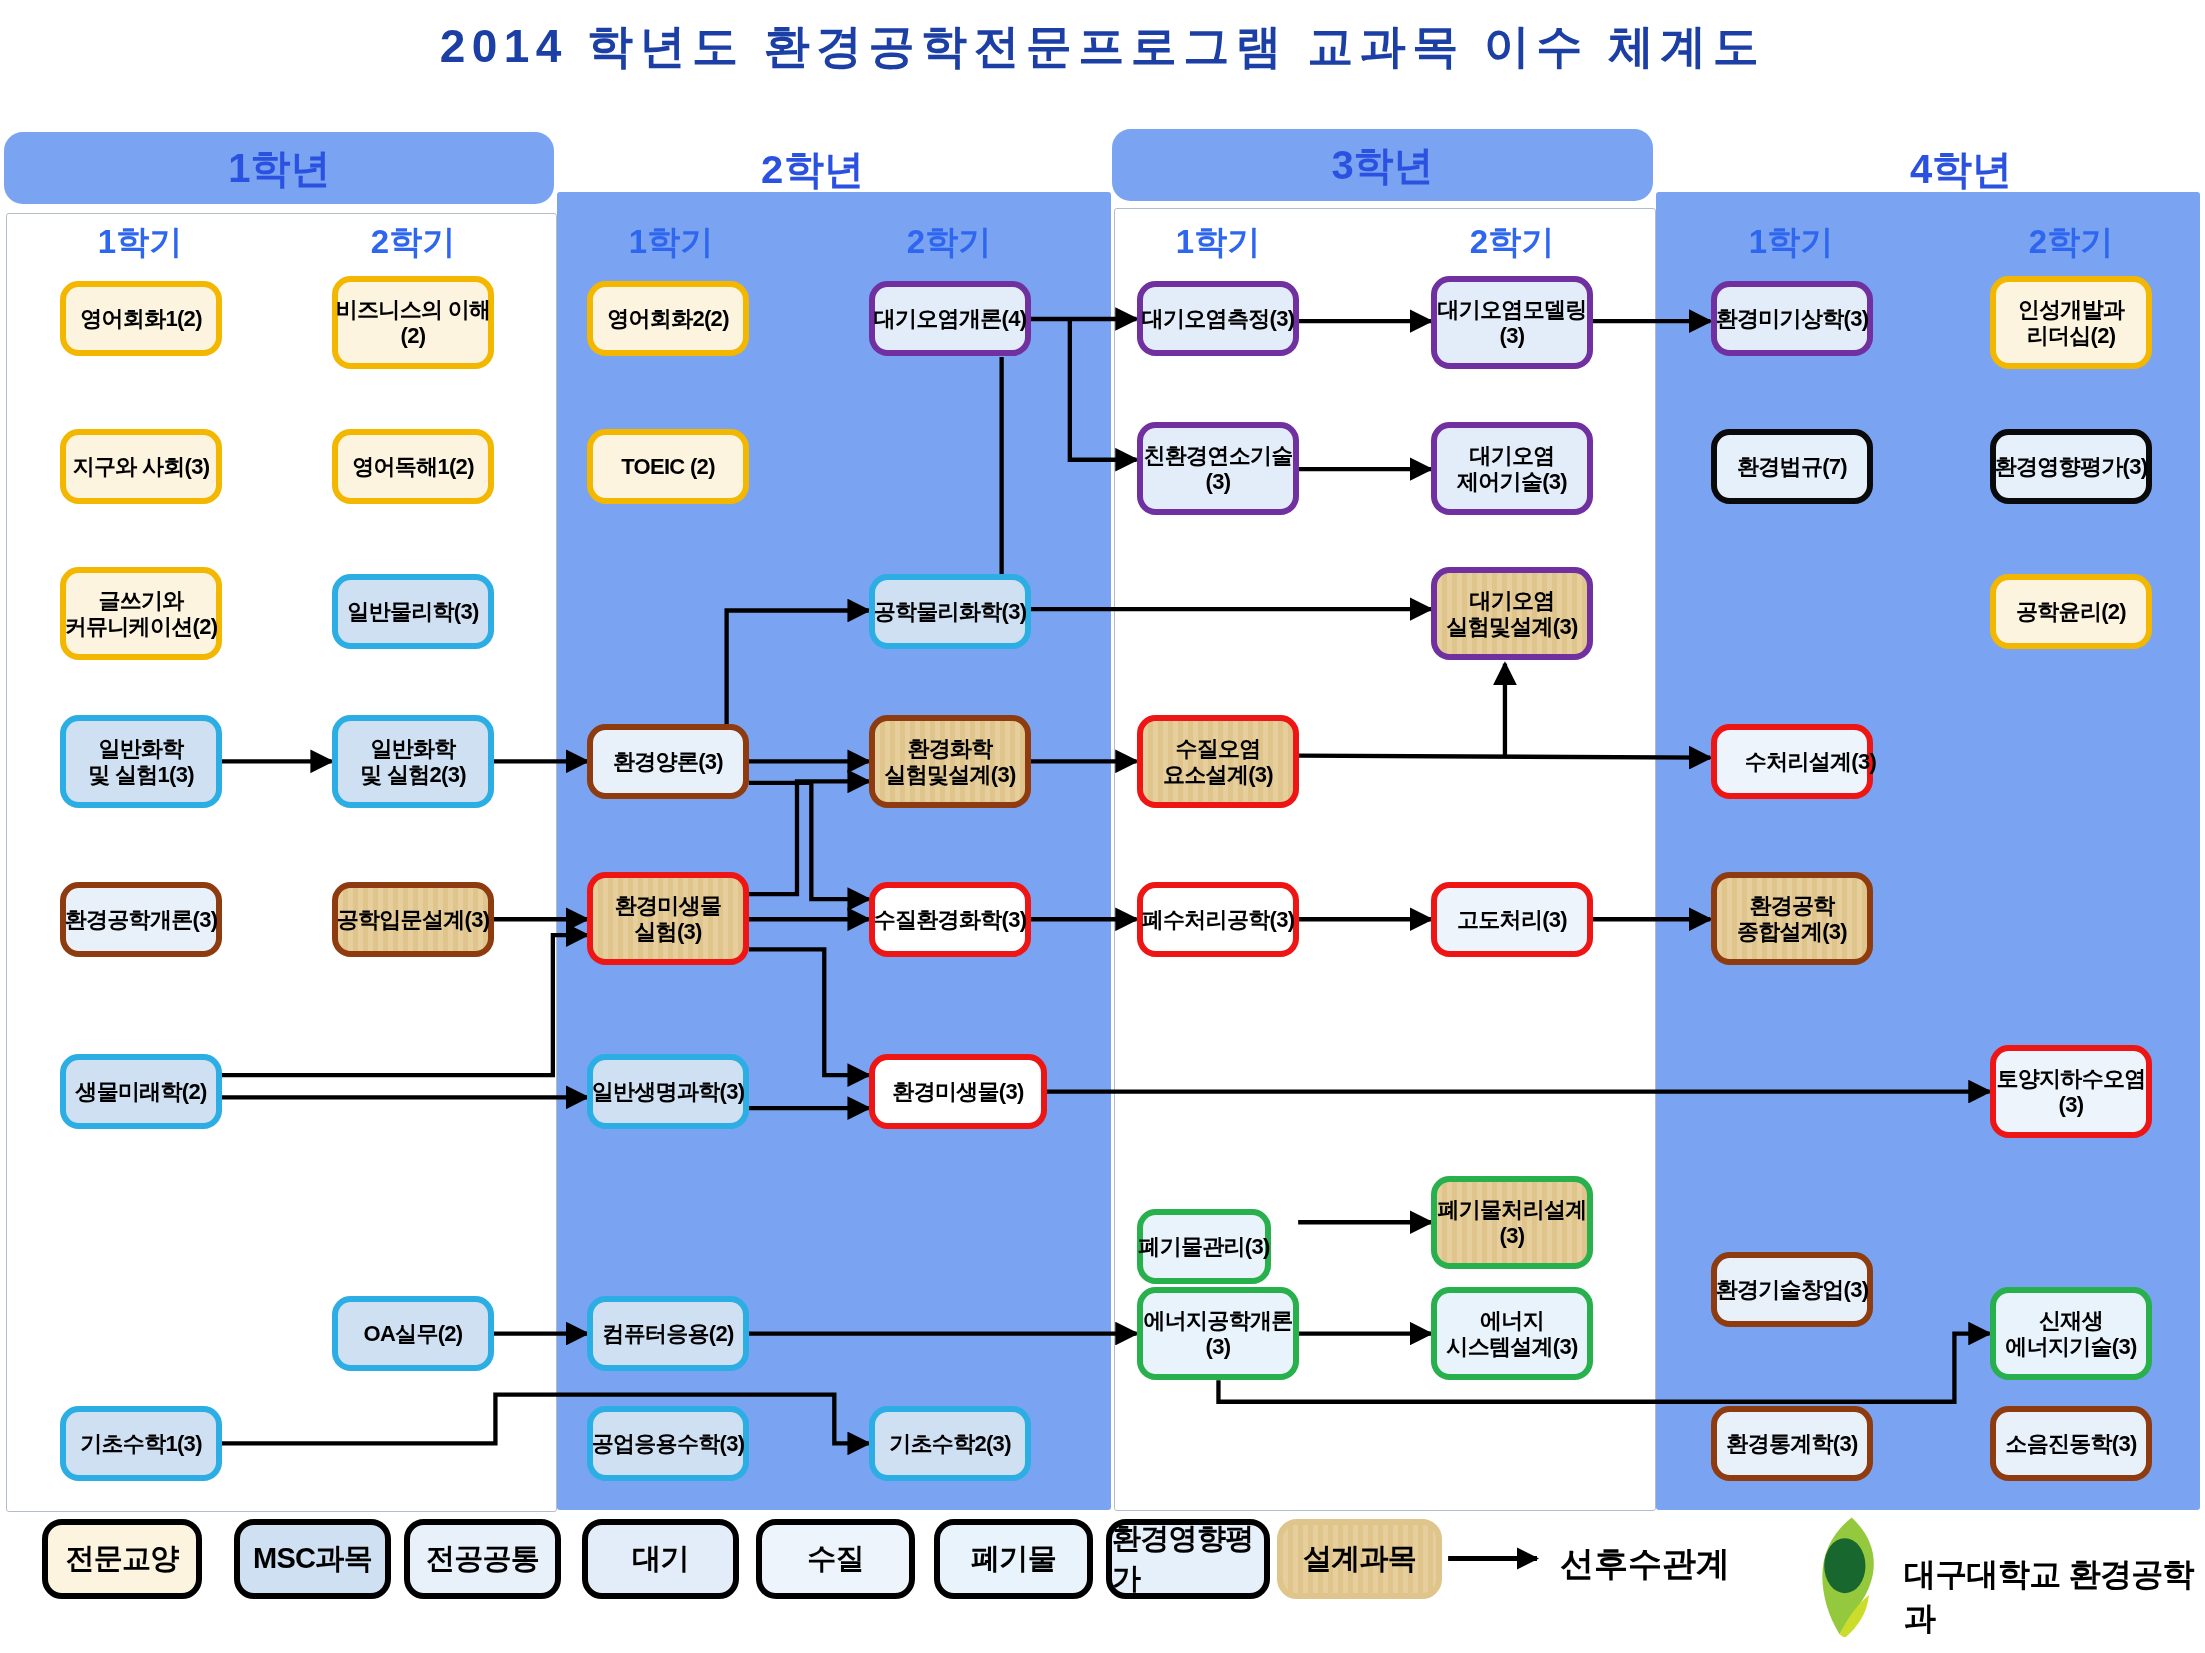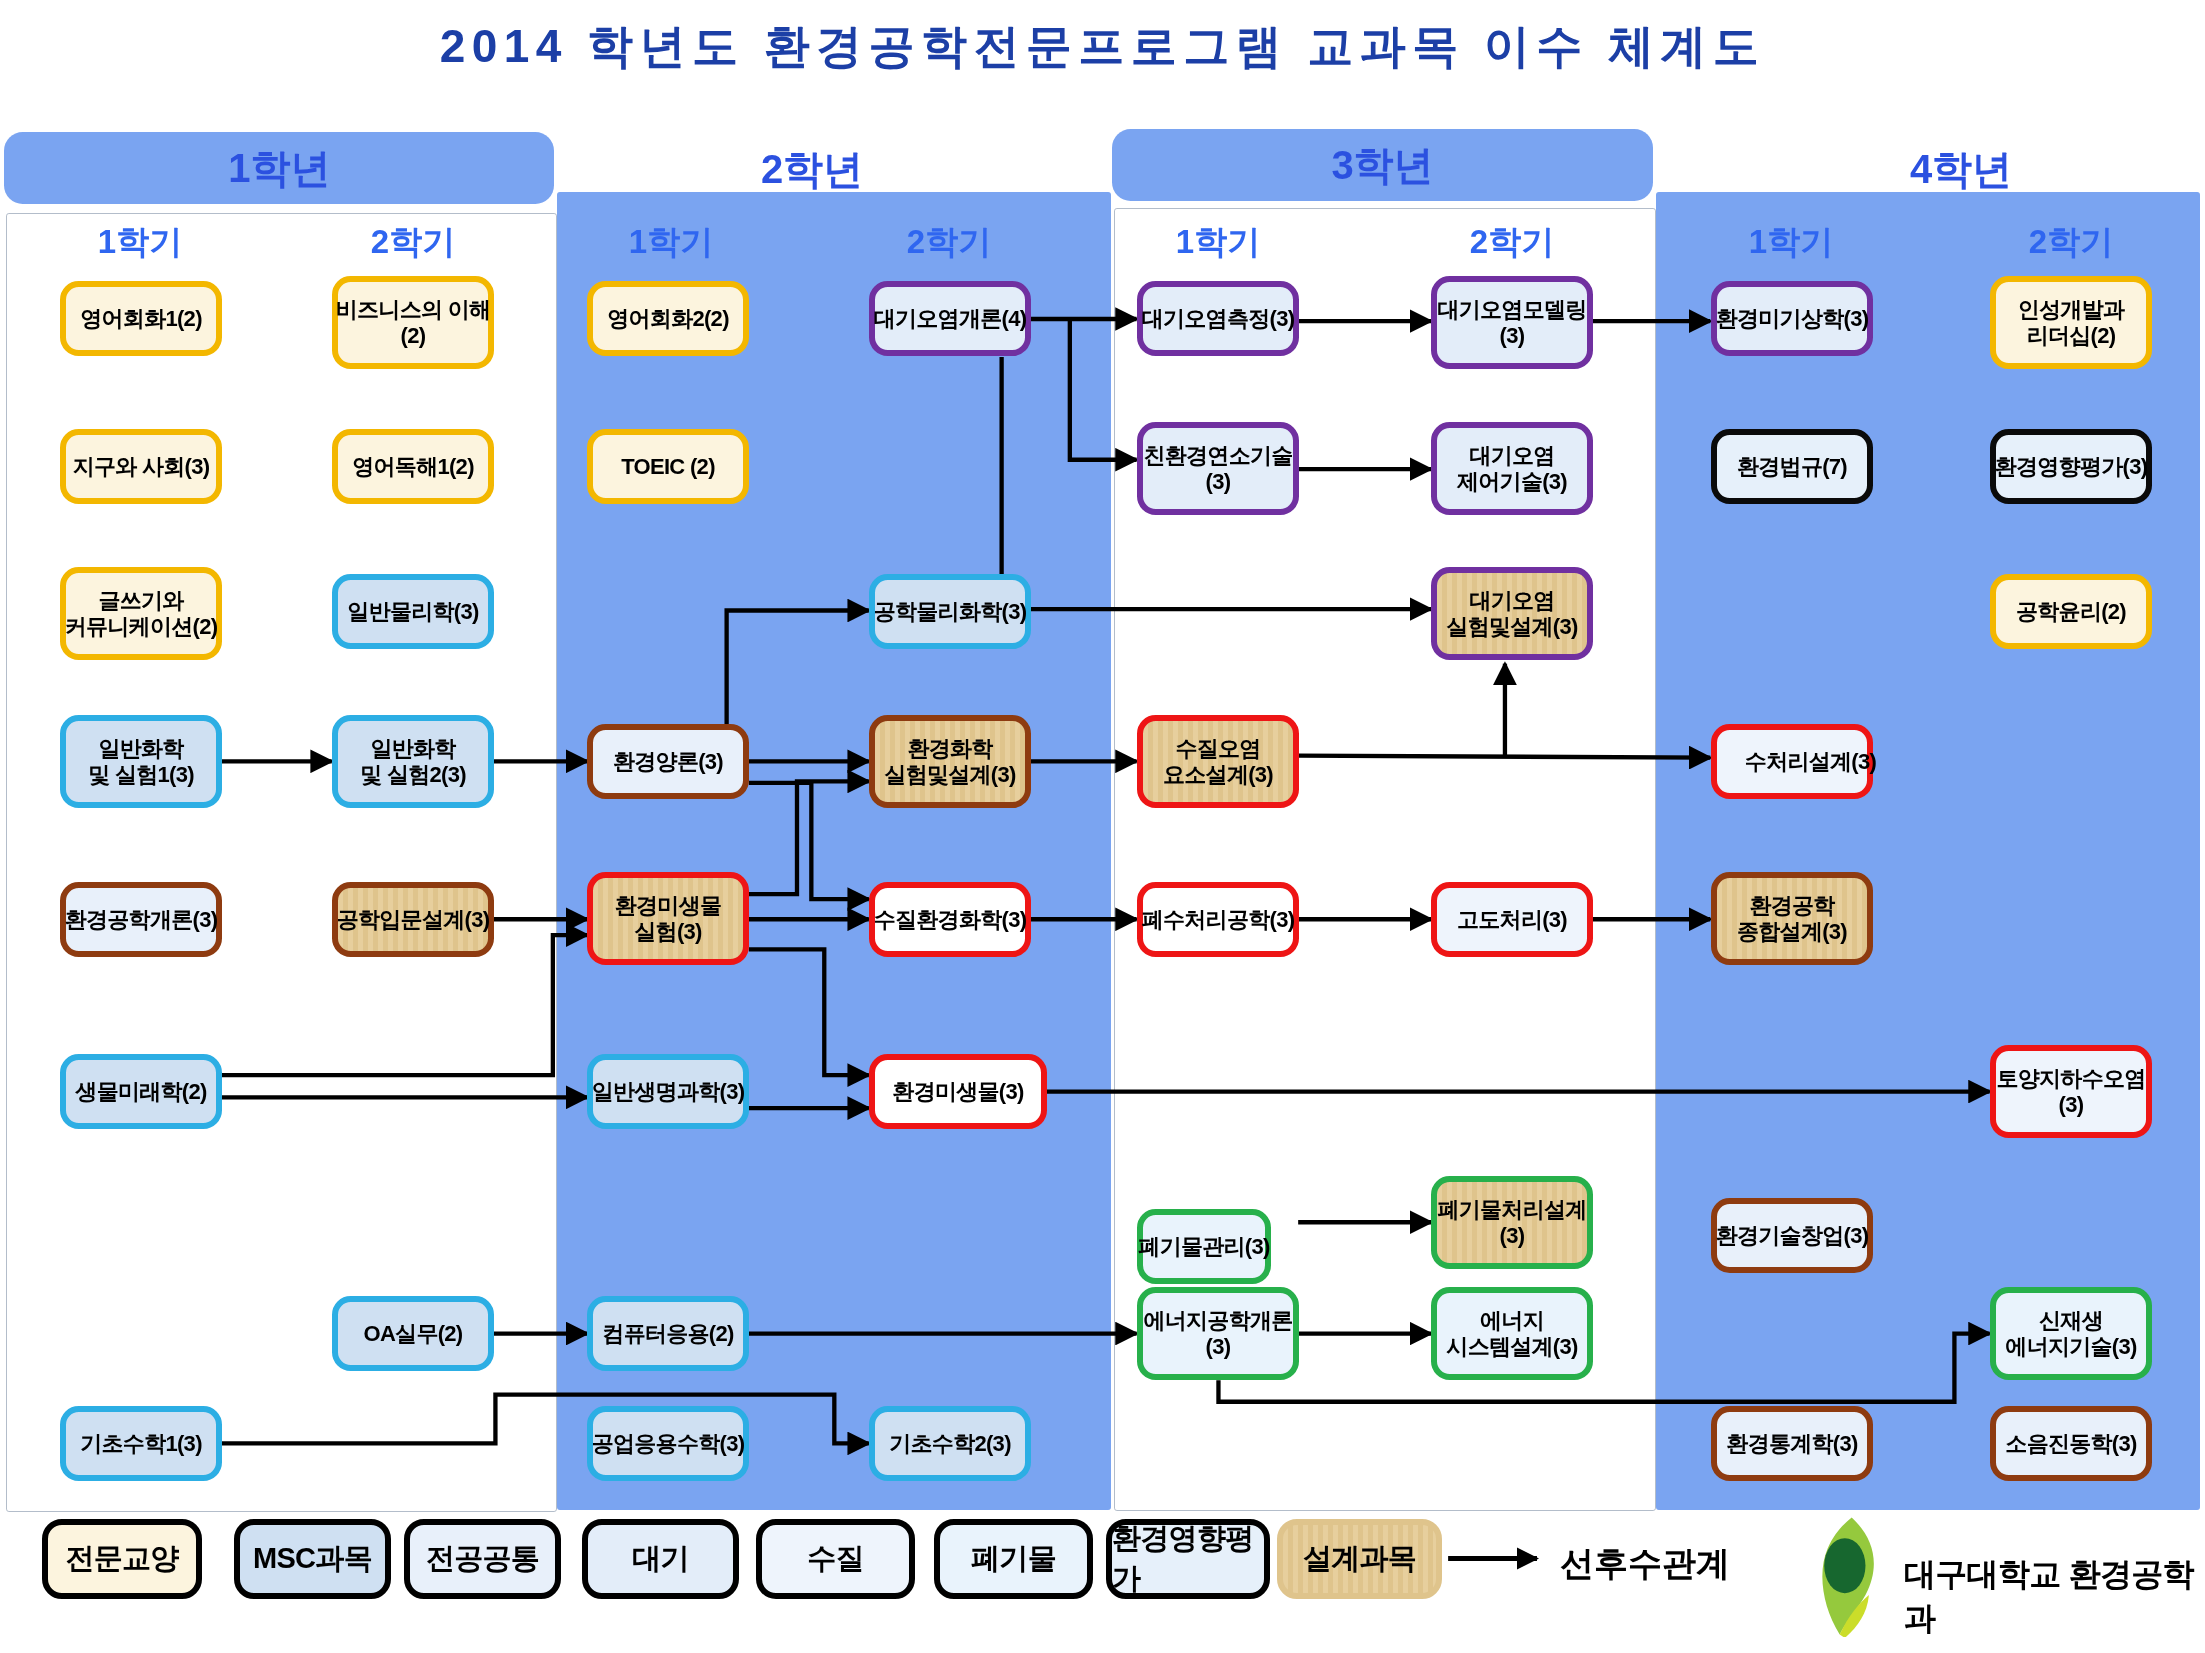--- a/index.html
+++ b/index.html
@@ -16,21 +16,21 @@
   .p-y3{left:1114px;top:208px;width:540px;height:1301px;}
   .p-y4{left:1656px;top:192px;width:544px;height:1318px;}
   
   .yearbar{
     position:absolute;height:72px;background:#7aa4f1;border-radius:18.7px;
     color:#2b51e0;font-size:40px;display:flex;align-items:center;justify-content:center;
   }
   .b-y1{left:4.3px;top:132px;width:550px;}
   .b-y3{left:1112px;top:129px;width:541px;}
   .yeartext{position:absolute;color:#2b51e0;font-size:40px;top:142px;width:302px;text-align:center;}
-  .t-y2{left:661px;}
+  .t-y2{left:661px;font-family:Liberation Mono, monospace;}
   .t-y4{left:1810px;}
   .sem{position:absolute;top:220px;width:172px;text-align:center;color:#2f66f0;font-size:33px;}
   
   #edges{position:absolute;left:0;top:0;z-index:1;}
   #edges polyline{fill:none;stroke:#000;stroke-width:6px;}
   
   .course{
     position:absolute;z-index:2;border:6.5px solid #000;border-radius:18.7px;box-sizing:border-box;
     display:flex;flex-direction:column;align-items:center;justify-content:center;
     font-size:22px;line-height:1.18;letter-spacing:-0.7px;color:#000;text-align:center;white-space:nowrap;
@@ -262,21 +262,21 @@
       <div class="course cat-eia" style="left: 1711px; top: 429px; width: 162px; height: 75px;">
         <div>환경법규(7)</div>
       </div>
       <div class="course cat-water" style="left: 1711px; top: 724px; width: 162px; height: 75px; padding-left: 37px;">
         <div>수처리설계(3)</div>
       </div>
       <div class="course cat-common design" style="left: 1711px; top: 872px; width: 162px; height: 93px;">
         <div>환경공학</div>
         <div>종합설계(3)</div>
       </div>
-      <div class="course cat-common" style="left: 1711px; top: 1198px; width: 162px; height: 75px;">
+      <div class="course cat-common" style="left: 1711px; top: 1252px; width: 162px; height: 75px;">
         <div>환경기술창업(3)</div>
       </div>
       <div class="course cat-common" style="left: 1711px; top: 1406px; width: 162px; height: 75px;">
         <div>환경통계학(3)</div>
       </div>
       <div class="course cat-lib" style="left: 1990px; top: 276px; width: 162px; height: 93px;">
         <div>인성개발과</div>
         <div>리더십(2)</div>
       </div>
       <div class="course cat-eia" style="left: 1990px; top: 429px; width: 162px; height: 75px;">

